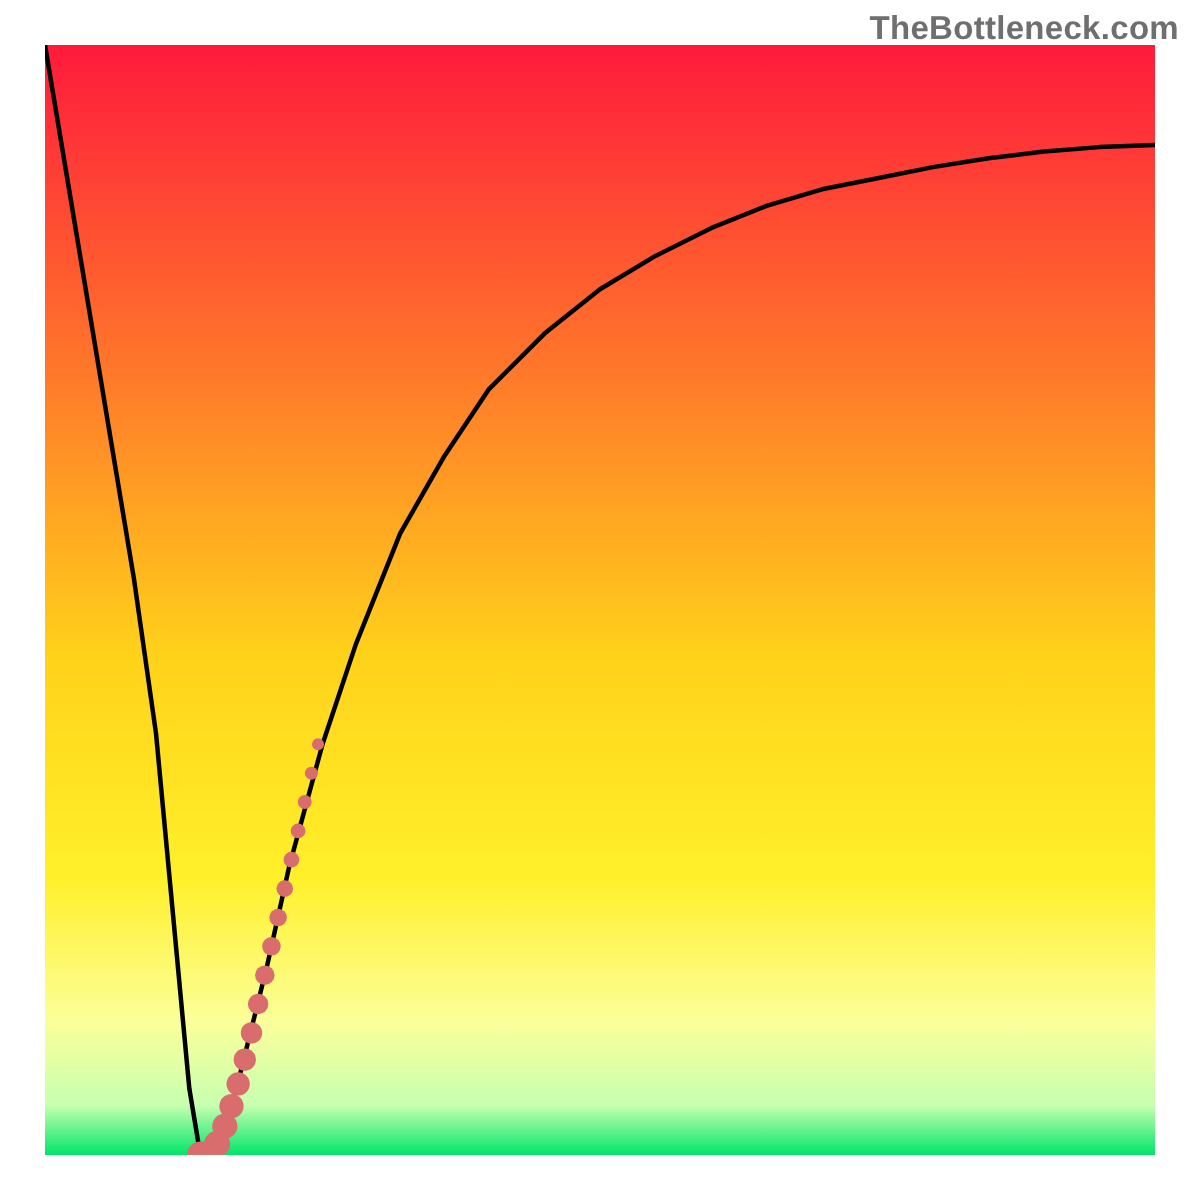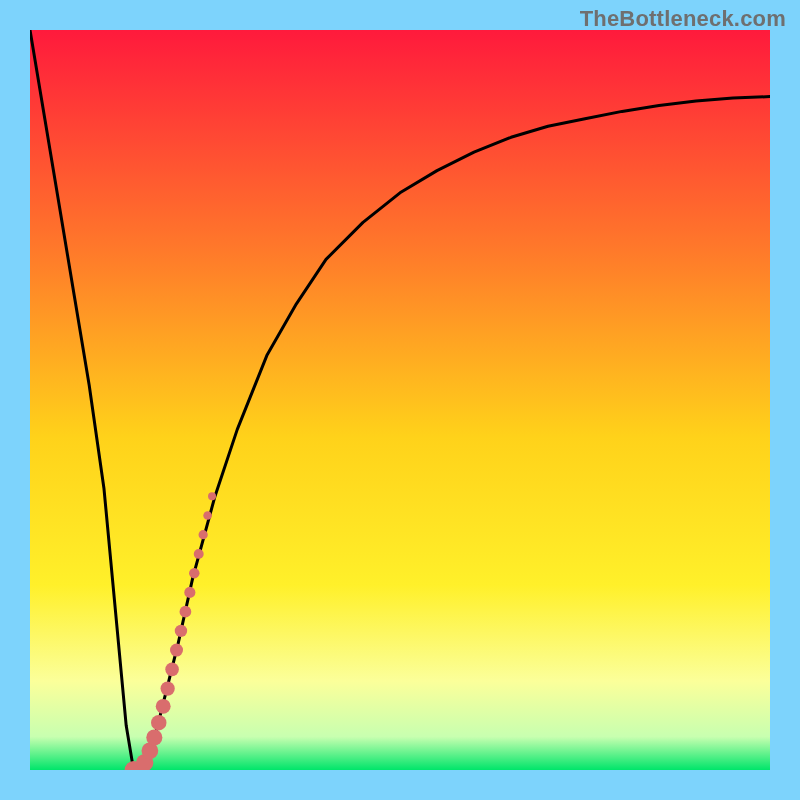--- a/index.html
+++ b/index.html
@@ -7,21 +7,21 @@
     padding: 0;
     width: 800px;
     height: 800px;
     background: #000;
     overflow: hidden;
   }
   .frame {
     position: relative;
     width: 800px;
     height: 800px;
-    background: #7dd3fc;
+    background: #ffffff;
   }
   .plot {
     position: absolute;
     left: 30px;
     top: 30px;
     width: 740px;
     height: 740px;
   }
   .watermark {
     position: absolute;

